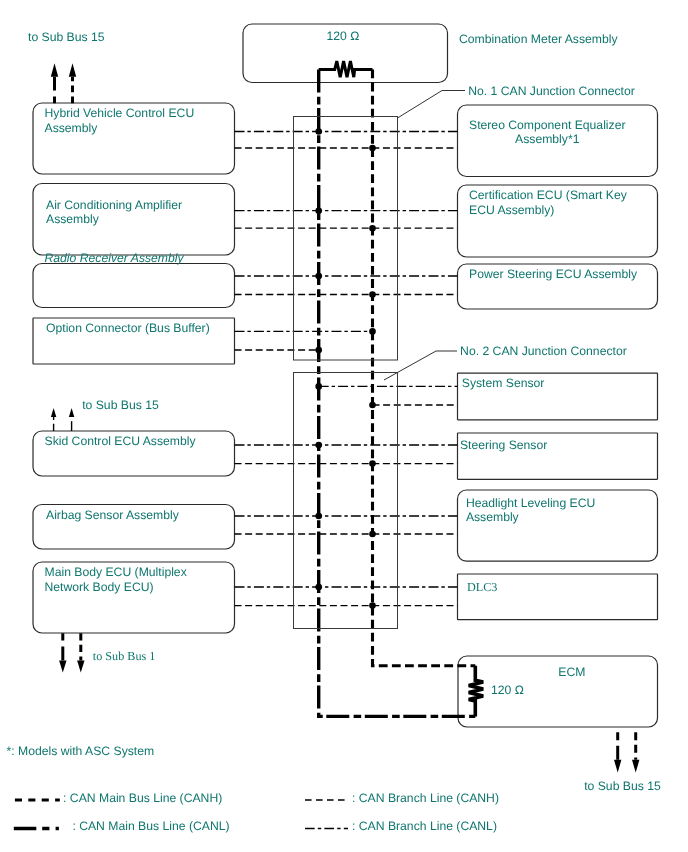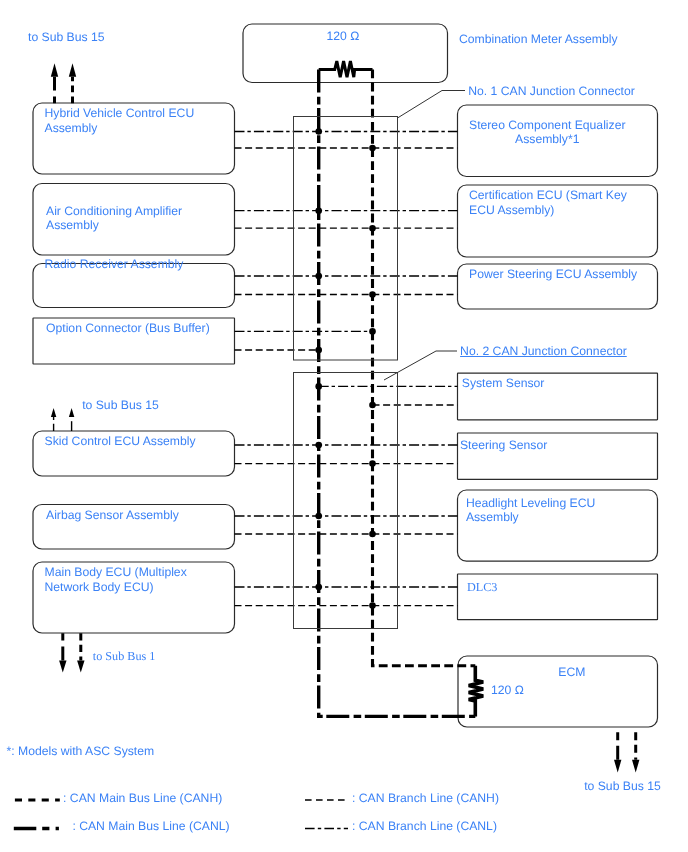--- a/index.html
+++ b/index.html
@@ -4,21 +4,21 @@
 <title>CAN Bus Diagram</title>
 <style>
   html,body{margin:0;padding:0;background:#ffffff;}
   body{width:688px;height:852px;overflow:hidden;
        font-family:"Liberation Sans",sans-serif;color:#000;
        -webkit-font-smoothing:antialiased;text-rendering:geometricPrecision;
        -webkit-text-stroke:0.01px transparent;}
   .lbl{-webkit-font-smoothing:antialiased;}
   #stage{position:relative;width:688px;height:852px;}
   svg{position:absolute;left:0;top:0;}
-  .lbl{position:absolute;font-size:12.2px;line-height:14.2px;color:#3b82f6;white-space:pre-line;}
+  .lbl{position:absolute;font-size:12.2px;line-height:14.2px;color:#0f766e;white-space:pre-line;}
 </style>
 </head>
 <body>
 
 <div id="stage">
 
 <svg id="wires" width="688" height="852" viewBox="0 0 688 852">
   <g id="g-boxes">
         <rect x="33" y="103" width="201.5" height="71" rx="9" ry="9" fill="none" stroke="#2b2b2b" stroke-width="1.2"></rect>
         <rect x="33" y="183.5" width="201.5" height="71.5" rx="9" ry="9" fill="none" stroke="#2b2b2b" stroke-width="1.2"></rect>
@@ -123,42 +123,42 @@
         <line x1="14.9" y1="800" x2="59.8" y2="800" stroke="#000" stroke-width="3.2" stroke-dasharray="7.1 6.3"></line>
         <line x1="13.8" y1="828.5" x2="58.900000000000006" y2="828.5" stroke="#000" stroke-width="3.4" stroke-dasharray="22.5 5.9 7.2 6.2 3.3 6"></line>
         <line x1="305" y1="800" x2="348" y2="800" stroke="#000" stroke-width="1.4" stroke-dasharray="6.6 4.4"></line>
         <line x1="305" y1="828.5" x2="348" y2="828.5" stroke="#000" stroke-width="1.4" stroke-dasharray="9.6 3.2 3.4 3.2"></line>
       </g>
 </svg>
 
 <div id="labels">
       <div class="lbl" style="left: 44.5px; top: 106.3px;">Hybrid Vehicle Control ECU
 Assembly</div>
-      <div class="lbl" style="left: 46px; top: 204px;">Air Conditioning Amplifier
+      <div class="lbl" style="left: 46px; top: 198px;">Air Conditioning Amplifier
 Assembly</div>
-      <div class="lbl" style="left: 44.5px; top: 257px;">Radio Receiver Assembly</div>
+      <div class="lbl" style="left: 44.5px; top: 251px; font-style: italic;">Radio Receiver Assembly</div>
       <div class="lbl" style="left: 46px; top: 321.3px;">Option Connector (Bus Buffer)</div>
       <div class="lbl" style="left: 44.5px; top: 434.3px;">Skid Control ECU Assembly</div>
       <div class="lbl" style="left: 46px; top: 507.8px;">Airbag Sensor Assembly</div>
       <div class="lbl" style="left: 44.5px; top: 565.3px;">Main Body ECU (Multiplex
 Network Body ECU)</div>
       <div class="lbl" style="left: 469px; top: 118px; text-align: center;">Stereo Component Equalizer
 Assembly*1</div>
       <div class="lbl" style="left: 469px; top: 188.3px;">Certification ECU (Smart Key
 ECU Assembly)</div>
       <div class="lbl" style="left: 469px; top: 267.3px;">Power Steering ECU Assembly</div>
       <div class="lbl" style="left: 461.8px; top: 376.2px;">System Sensor</div>
       <div class="lbl" style="left: 459.9px; top: 438.3px;">Steering Sensor</div>
       <div class="lbl" style="left: 465.9px; top: 496.1px;">Headlight Leveling ECU
 Assembly</div>
       <div class="lbl" style="left: 466.9px; top: 579.5px; font-family: Liberation Serif, serif;">DLC3</div>
       <div class="lbl" style="left: 326.5px; top: 28.5px;">120 Ω</div>
       <div class="lbl" style="left: 459px; top: 32.2px;">Combination Meter Assembly</div>
       <div class="lbl" style="left: 468.2px; top: 84px;">No. 1 CAN Junction Connector</div>
-      <div class="lbl" style="left: 460.1px; top: 343.7px; text-decoration: underline;">No. 2 CAN Junction Connector</div>
+      <div class="lbl" style="left: 460.1px; top: 343.7px;">No. 2 CAN Junction Connector</div>
       <div class="lbl" style="left: 558.3px; top: 664.6px;">ECM</div>
       <div class="lbl" style="left: 491px; top: 683.2px;">120 Ω</div>
       <div class="lbl" style="left: 28px; top: 29.5px;">to Sub Bus 15</div>
       <div class="lbl" style="left: 82.2px; top: 397.5px;">to Sub Bus 15</div>
       <div class="lbl" style="left: 92.8px; top: 648.8px; font-family: Liberation Serif, serif;">to Sub Bus 1</div>
       <div class="lbl" style="left: 584.2px; top: 779.4px;">to Sub Bus 15</div>
       <div class="lbl" style="left: 6.5px; top: 743.5px;">*: Models with ASC System</div>
       <div class="lbl" style="left: 63.1px; top: 790.9px;">: CAN Main Bus Line (CANH)</div>
       <div class="lbl" style="left: 65.4px; top: 819.4px; margin-left: 7px;">: CAN Main Bus Line (CANL)</div>
       <div class="lbl" style="left: 352px; top: 790.9px;">: CAN Branch Line (CANH)</div>

